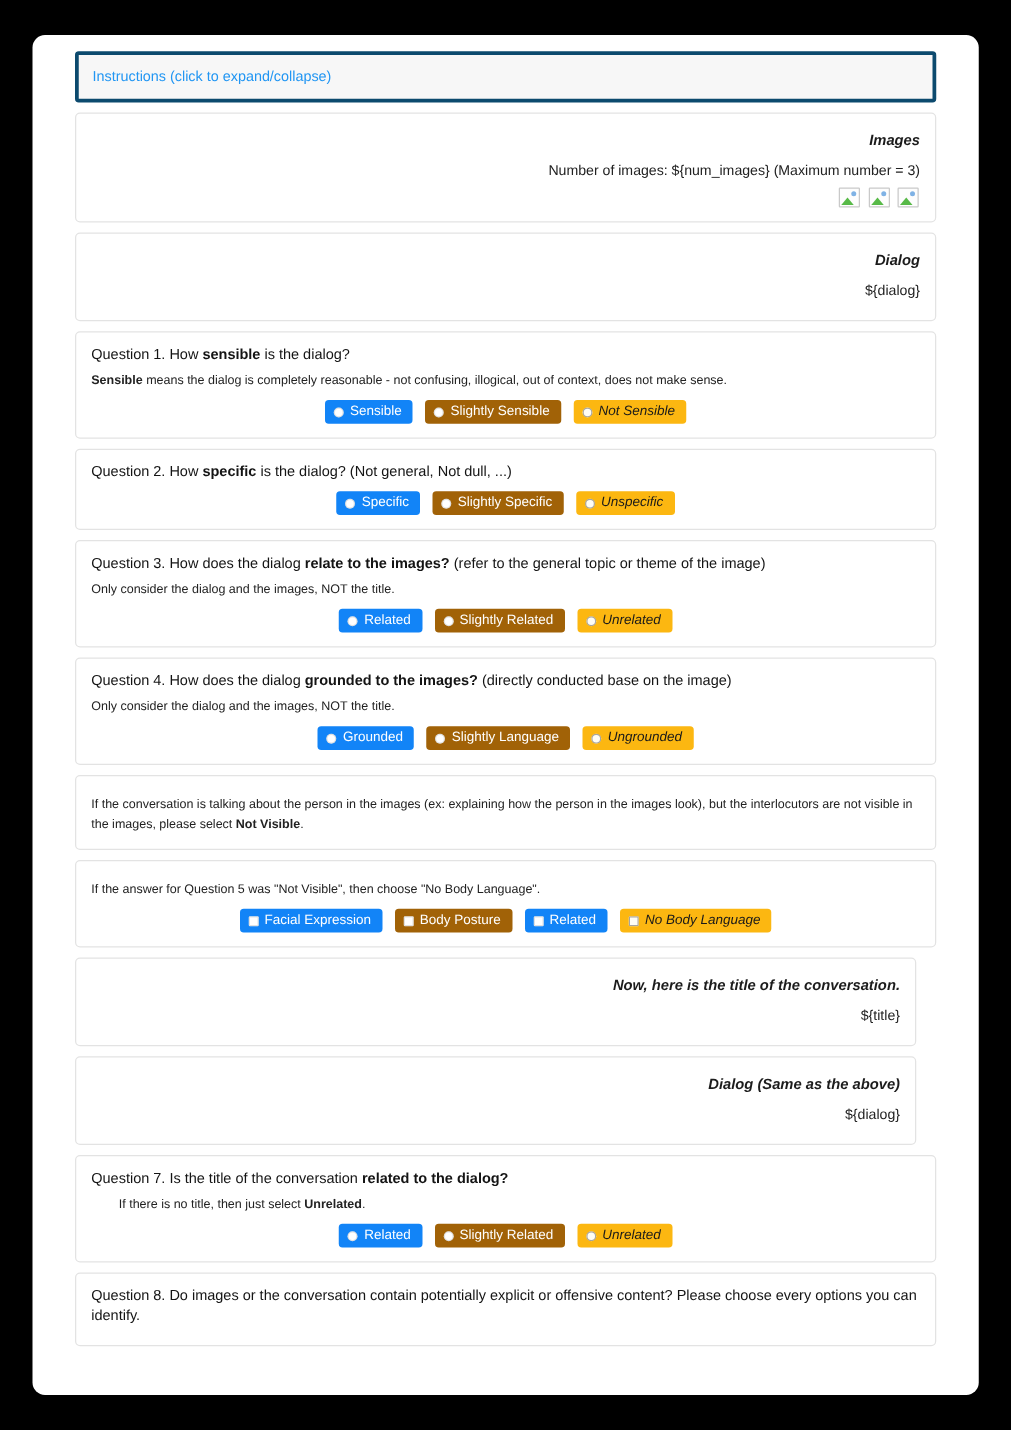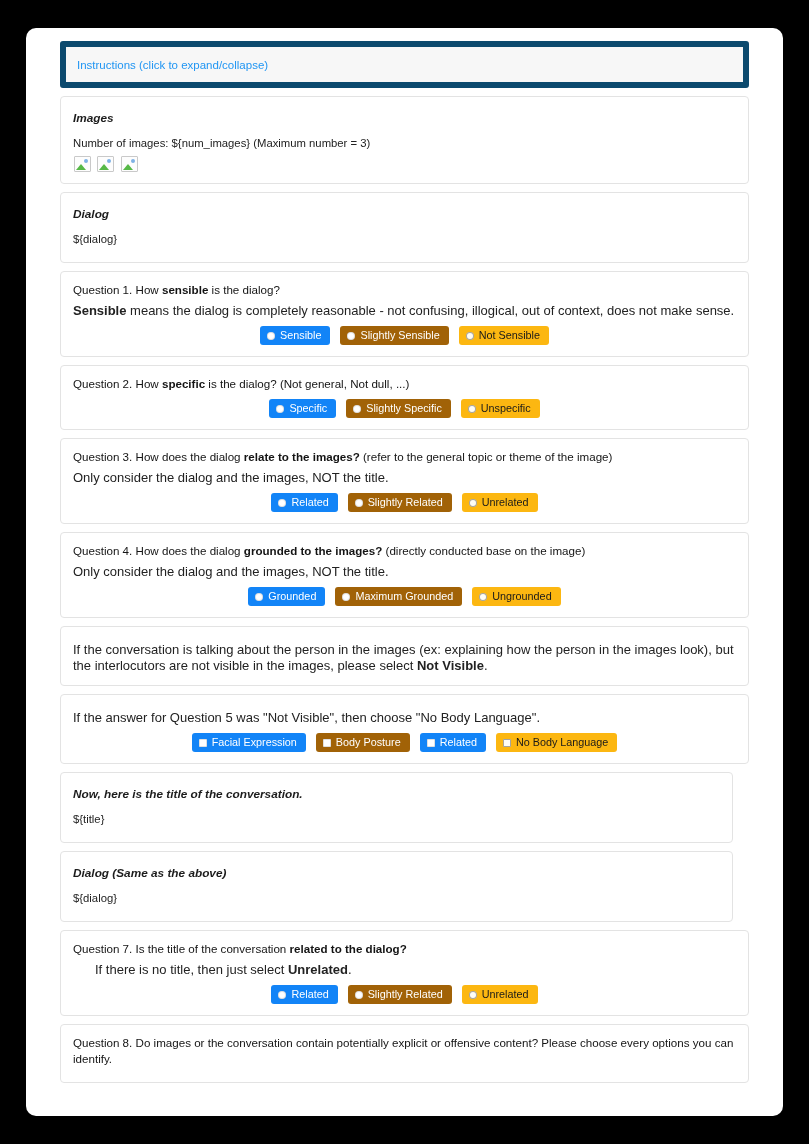--- a/index.html
+++ b/index.html
@@ -22,21 +22,21 @@
     border-radius: 10px;
     overflow: hidden;
   }
   .content {
     padding: 13px 34px 0 34px;
   }
 
   
   .instructions-bar {
     background: #f7f7f7;
-    border: 6px solid #0c4a6e;
+    border: 3px solid #0c4a6e;
     border-radius: 3px;
     padding: 8px 11px 9px 11px;
     margin-bottom: 8px;
   }
   .instructions-link {
     color: #2196f3;
     font-size: 11.5px;
     line-height: 14px;
     cursor: pointer;
   }
@@ -45,21 +45,21 @@
   .card {
     border: 1px solid #e3e3e3;
     border-radius: 4px;
     background: #fff;
     margin-bottom: 8px;
     padding: 10px 12px 11px 12px;
   }
   .card.inset {
     margin-right: 16px;
   }
-  .card.center { text-align: left; }
+  .card.center { text-align: right; }
 
   .card-title {
     font-style: italic;
     font-weight: bold;
     font-size: 11.8px;
     color: #1c1c1c;
     margin: 4px 0 10px 0;
   }
   .card-sub {
     font-size: 11.3px;
@@ -104,21 +104,21 @@
 
   
   .q-head {
     font-size: 11.6px;
     color: #141414;
     line-height: 16px;
     margin: 0 0 4px 0;
   }
   .q-head b { font-weight: bold; }
   .q-note {
-    font-size: 13px;
+    font-size: 10px;
     color: #222;
     line-height: 16px;
     margin: 5px 0 0 0;
   }
   .q-note.indent { padding-left: 22px; }
 
   .options {
     display: flex;
     flex-wrap: wrap;
     justify-content: center;
@@ -135,21 +135,21 @@
     border-radius: 3px;
     font-size: 10.8px;
     line-height: 13px;
     color: #ffffff;
     cursor: pointer;
     white-space: nowrap;
     user-select: none;
   }
   .opt.blue   { background: #1284f7; }
   .opt.teal   { background: #a16207; }
-  .opt.amber  { background: #fcb711; color: #1a1a1a; }
+  .opt.amber  { background: #fcb711; color: #1a1a1a; font-style: italic; }
   .opt.red    { background: #e03b4c; }
 
   .radio {
     width: 8px; height: 8px;
     border-radius: 50%;
     background: #ffffff;
     box-shadow: 0 0 0 1px rgba(0,0,0,0.12) inset;
     flex: 0 0 auto;
   }
   .opt.amber .radio {
@@ -251,21 +251,21 @@
           <div class="card">
             <div class="q-head">Question 4. How does the dialog <b>grounded to the images?</b> (directly conducted base on the image)</div>
             <div class="q-note">Only consider the dialog and the images, NOT the title.</div>
             <div class="options">
               <span class="opt blue">
                 <span class="radio"></span>
                 <span>Grounded</span>
               </span>
               <span class="opt teal">
                 <span class="radio"></span>
-                <span>Maximum Grounded</span>
+                <span>Slightly Language</span>
               </span>
               <span class="opt amber">
                 <span class="radio"></span>
                 <span>Ungrounded</span>
               </span>
             </div>
           </div>
           <div class="card">
             <div class="q-note">If the conversation is talking about the person in the images (ex: explaining how the person in the images look), but the interlocutors are not visible in the images, please select <b>Not Visible</b>.</div>
           </div>

